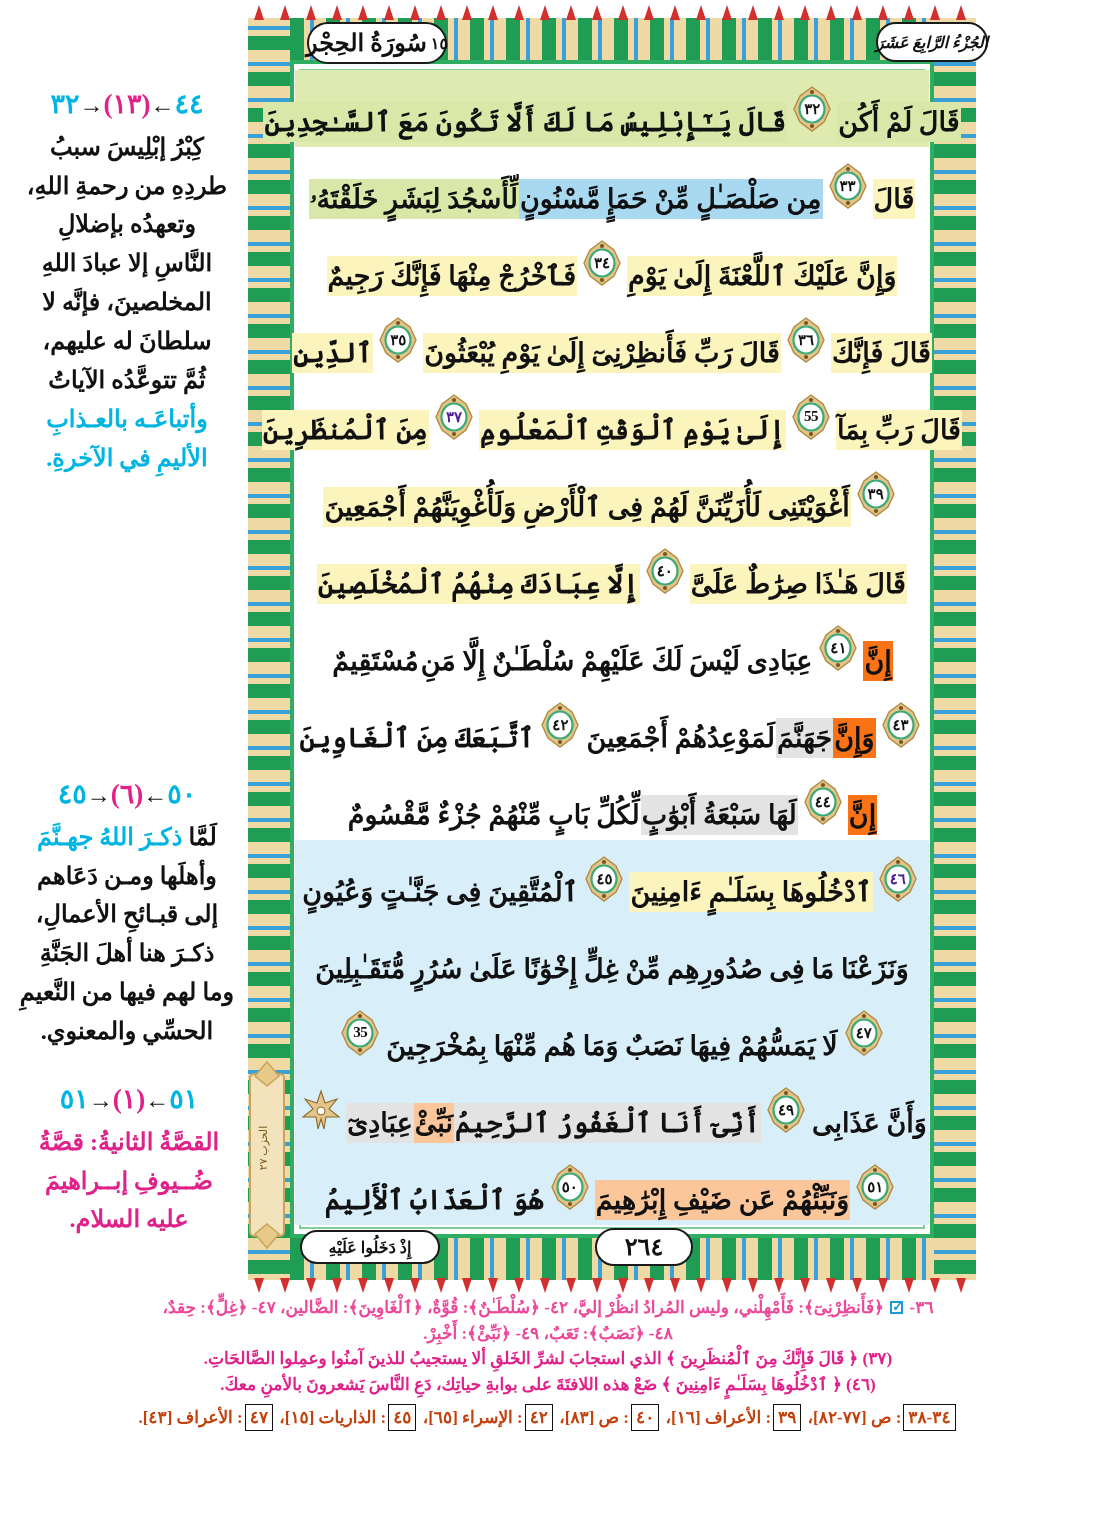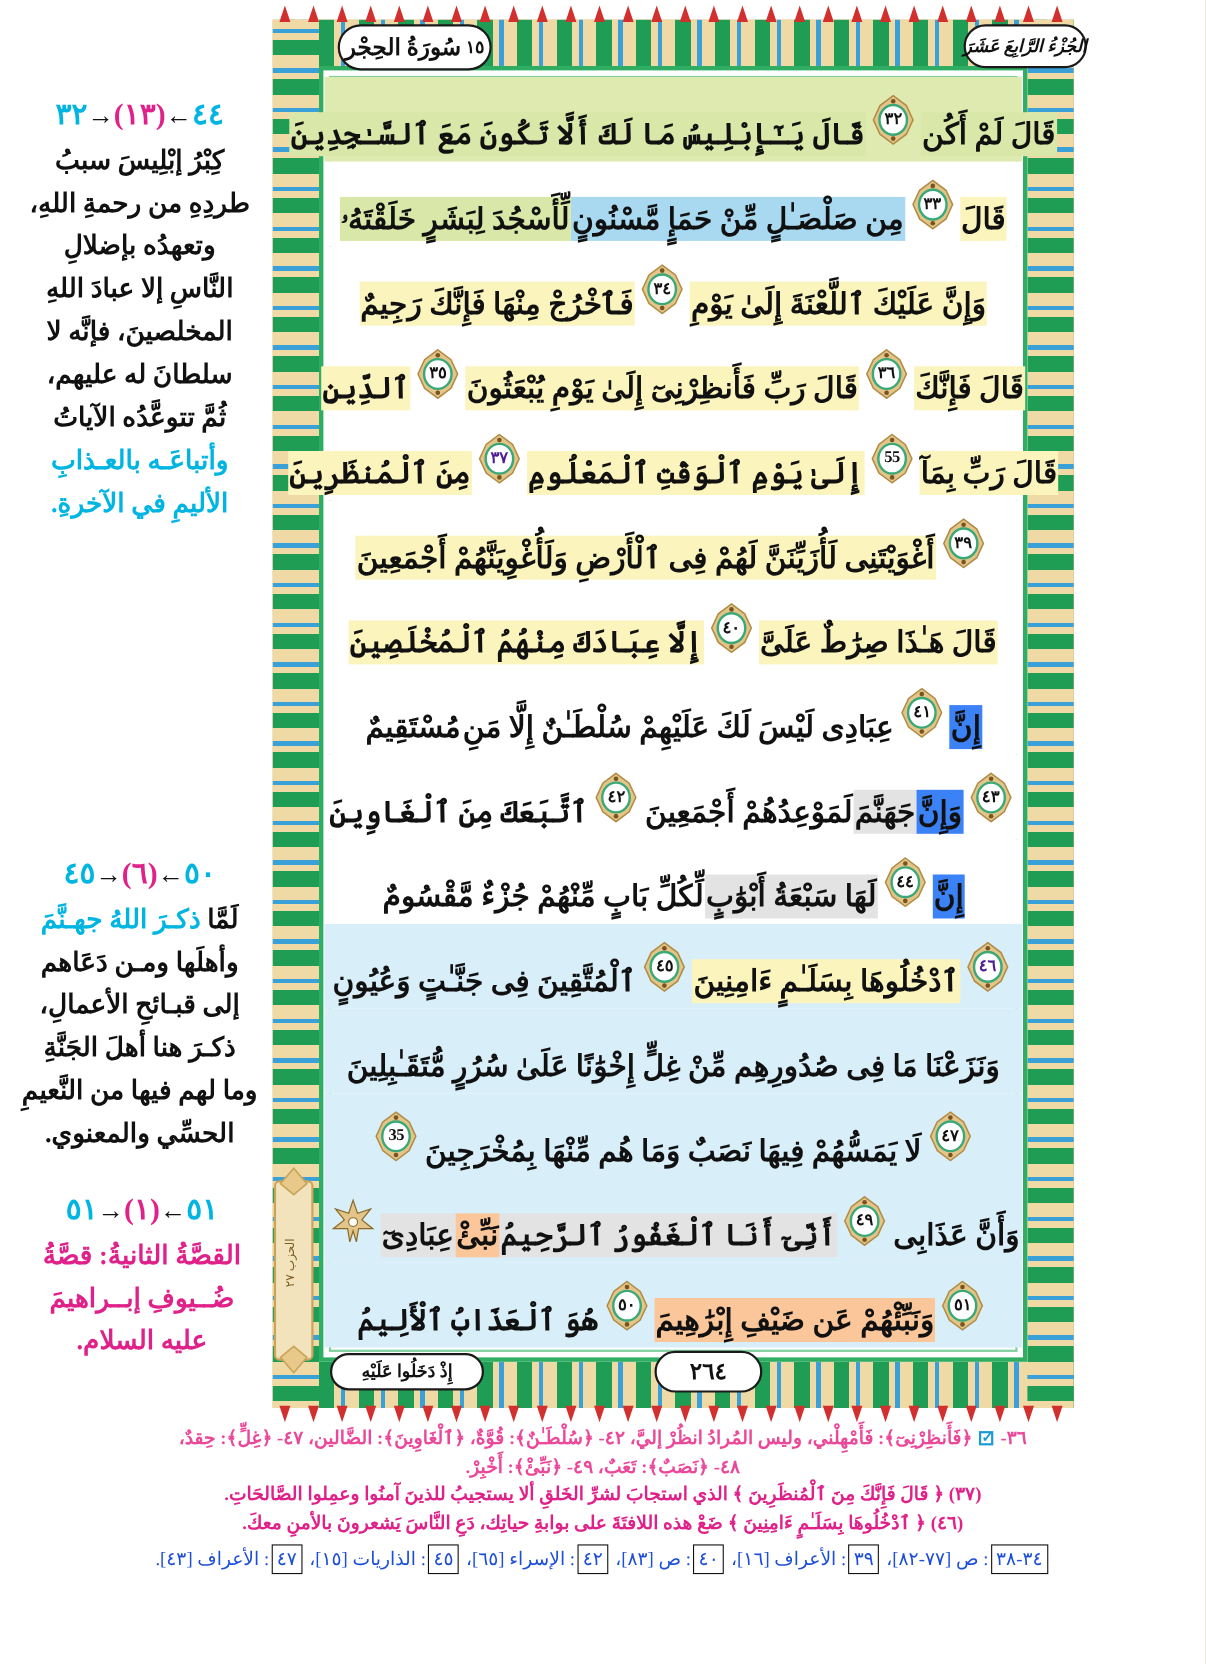--- a/index.html
+++ b/index.html
@@ -102,21 +102,21 @@
     z-index: 20;
     font-family: "Liberation Serif", serif;
   }
   #surah-cartouche {
     left: 307px; top: 22px; width: 140px; height: 42px;
   }
   #juz-cartouche {
     left: 876px; top: 22px; width: 112px; height: 40px; font-style: italic;
   }
   .cart-text {
-    font-size: 21px; font-weight: 700; color: #111;
+    font-size: 24px; font-weight: 700; color: #111;
     white-space: nowrap; letter-spacing: -1px;
   }
   .cart-text.small { font-size: 16px; }
   .surah-num {
     font-size: 16px; font-weight: 700; color: #111; margin-left: 4px;
   }
 
   
   #page-number-cartouche {
     left: 595px; top: 1228px; width: 98px; height: 38px;
@@ -151,21 +151,21 @@
     font-weight: 600;
     color: #111;
     letter-spacing: -0.5px;
   }
   .qline span.seg { padding: 4px 1px; margin-top: 26px; }
 
   
   .hl-green  { background: #d9e8a8; }
   .hl-blue   { background: #a8d9f0; }
   .hl-yellow { background: #fbf4bd; }
-  .hl-pink   { background: #3b82f6; }
+  .hl-pink   { background: #f97316; }
   .hl-gray   { background: #e3e3e3; }
   .hl-orange { background: #fbc79a; }
   .hl-none   { background: transparent; }
 
   .band-bg-green  { background: #dfeab0; }
   .band-bg-blue   { background: #d8eef9; }
   .band-bg-white  { background: #ffffff; }
 
   
   .ayah {
@@ -254,22 +254,22 @@
   }
   .fn-pink {
     font-size: 17px;
     font-weight: 700;
     color: #e0218a;
     line-height: 1.55;
     white-space: nowrap;
   }
   .fn-refs {
     font-size: 17px;
-    font-weight: 400;
-    color: #1d4ed8;
+    font-weight: 700;
+    color: #c2410c;
     line-height: 1.5;
     margin-top: 5px;
     white-space: nowrap;
   }
   .fn-refs .rb {
     display:inline-block;
     border:1.5px solid #111;
     padding: 0px 4px;
     margin: 0 2px;
   }

